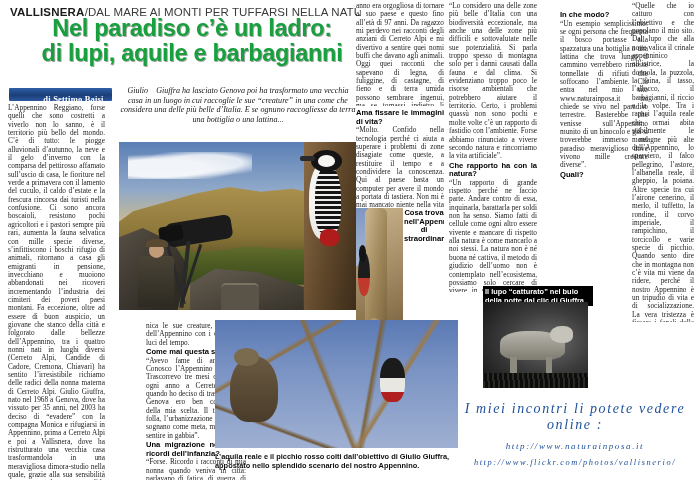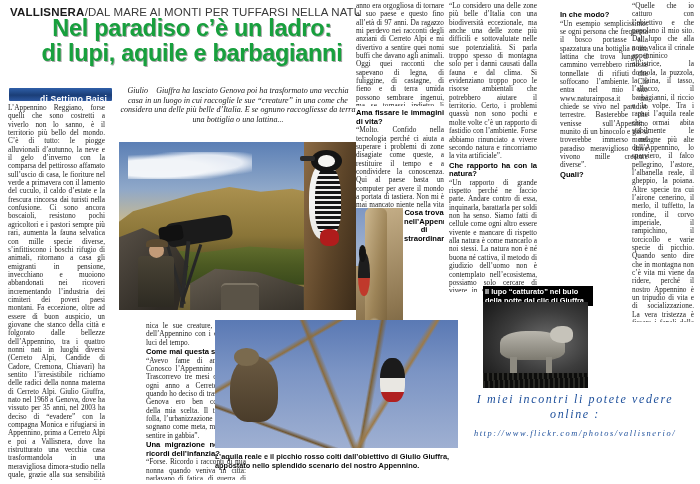--- a/index.html
+++ b/index.html
@@ -22,21 +22,21 @@
 
   .headline{position:absolute;left:18px;top:16px;width:348px;text-align:center;
      font-family:"Liberation Sans",sans-serif;font-weight:bold;
      font-size:23.5px;line-height:25px;color:#17a03d;
      text-shadow:1px 1px 0 rgba(0,0,0,.35);letter-spacing:-.3px;}
   .headline .l2{display:block;}
 
   .byline{position:absolute;left:9px;top:88px;width:103px;height:13px;
      background:linear-gradient(to bottom,#2f5fa8 0%,#1b3e77 55%,#2c57a0 100%);
      border-radius:1px;text-align:center;}
-  .byline span{font-family:Liberation Sans, sans-serif;font-weight:bold;
+  .byline span{font-family:Liberation Serif, serif;font-weight:bold;
      font-size:8.5px;line-height:13px;color:#ffffff;letter-spacing:.2px;margin-left:26px;}
 
   
   .standfirst{position:absolute;left:120px;top:86px;width:236px;
      font-style:italic;font-size:8.1px;line-height:9.6px;text-align:center;
      color:#181818;}
   .standfirst .lead{display:inline;}
 
   
   .col{position:absolute;font-size:7.3px;line-height:8.35px;text-align:justify;
@@ -166,21 +166,21 @@
      font-size:7.4px;line-height:9px;color:#0f0f0f;}
   #capt-wolf{left:483px;top:286px;width:110px;color:#ffffff;
      background:#000;padding:1px 2px;box-sizing:border-box;}
   #capt-eagle{left:215px;top:452px;width:245px;}
 
   
   .footer{position:absolute;left:455px;top:392px;width:240px;height:86px;
      text-align:center;color:#1d4f9b;font-style:italic;
      font-family:"Liberation Serif",serif;}
   .footer div{letter-spacing:1.6px;}
-  .footer .f1{font-size:12px;margin-top:0;}
+  .footer .f1{font-size:14px;margin-top:9px;}
   .footer .f2{font-size:9px;margin-top:8px;}
   .footer .f3{font-size:8.4px;margin-top:7px;}
   .footer .f4{font-size:9px;margin-top:8px;}
 </style>
 </head>
 <body>
 
 <div class="page">
 
   <div class="masthead">
@@ -303,16 +303,17 @@
       <div class="wolf"></div>
       <div class="wolf-h"></div>
       <div class="leg1"></div>
       <div class="leg2"></div>
       <div class="grass"></div>
     </div>
   </div>
 
   <div class="footer" style="color: rgb(29, 79, 155);">
     <div class="f1">I miei incontri li potete vedere online :</div>
+    <div class="f2">http://www.naturainposa.it</div>
     <div class="f3">http://www.flickr.com/photos/vallisnerio/</div>
   </div>
 
 </div>
 
 </body></html>

